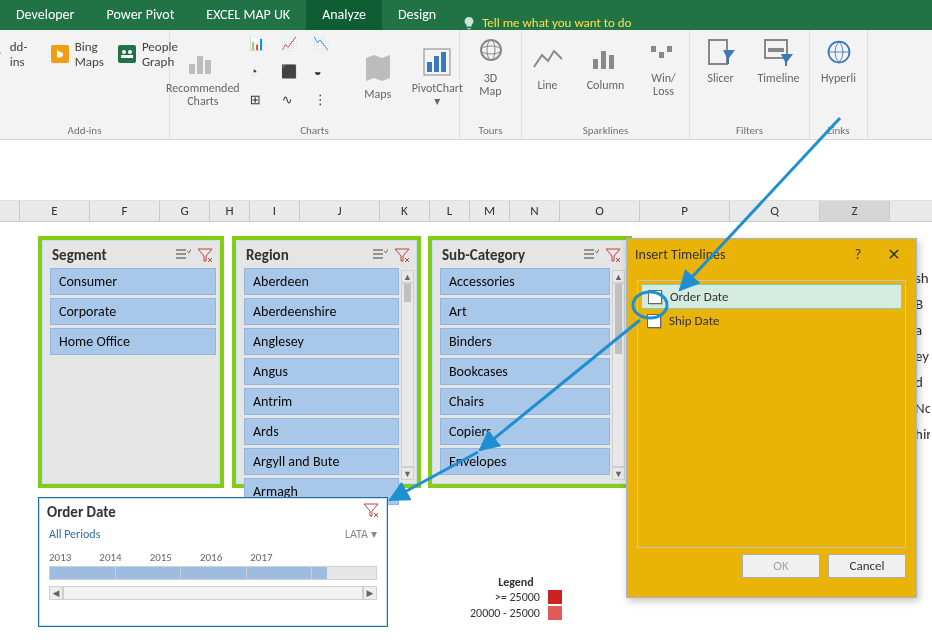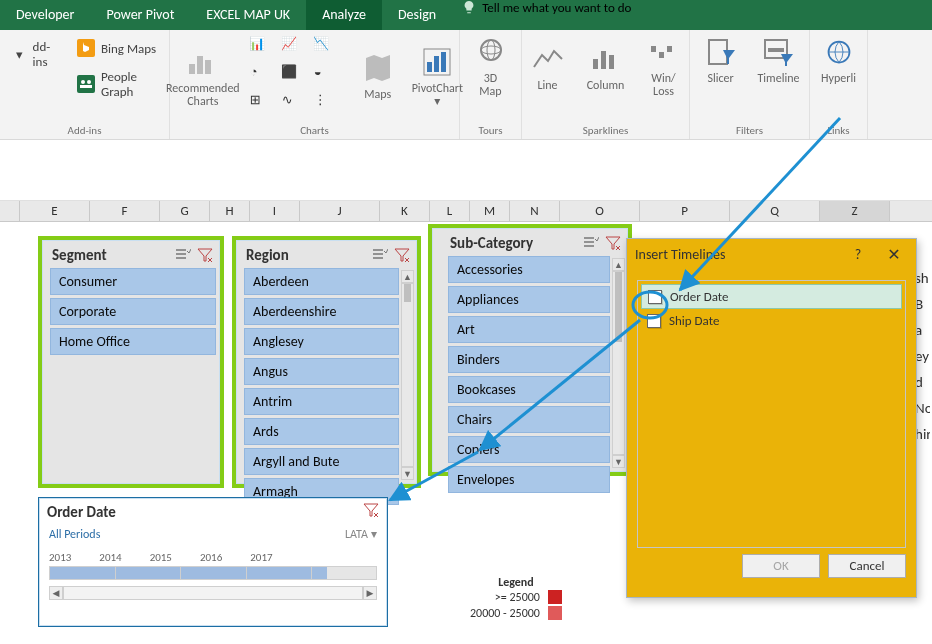--- a/index.html
+++ b/index.html
@@ -23,24 +23,24 @@
     color:#fff;
     font-size:14px;
   }
   .tab {
     padding: 6px 16px 0 16px;
     cursor:pointer;
   }
   .tab.active { background:#0f5d33; }
   .tellme {
     display:flex;
-    align-items:flex-start;
+    align-items:flex-end;
     gap:6px;
     padding:0 10px;
-    color:#000000;
+    color:#fde047;
     font-size:13px;
   }
   .bulb { width:14px; height:14px; display:inline-block; }
 
   
   .ribbon {
     height:110px;
     background:#f3f3f3;
     border-bottom:1px solid #d9d9d9;
     display:flex;
@@ -266,21 +266,21 @@
 <div class="ribbon">
 
   <div class="ribgrp" style="width:170px;">
     <div style="display:flex; gap:10px;">
       <div style="display:flex; flex-direction:column; gap:6px;">
         <div class="smallbtn">
           <span class="ic">▾</span>
           <span>dd-ins</span>
         </div>
       </div>
-      <div style="display:flex; flex-direction:column; gap:6px;">
+      <div style="display:flex; flex-direction:row; gap:6px;">
         <div class="smallbtn">
           <span class="ic">
             <svg viewBox="0 0 18 18" width="18" height="18">
                 <rect width="18" height="18" rx="2" fill="#f39c12"></rect>
                 <path fill="#fff" d="M6 3v9l2 1 4-2V8l-5-2z"></path>
               </svg>
           </span>
           <span>Bing Maps</span>
         </div>
         <div class="smallbtn">
@@ -506,40 +506,39 @@
   </div>
   <div class="sl-scroll">
     <div class="arr up">▲</div>
     <div class="track">
         <div class="thumb" style="top:0; height:18px;"></div>
       </div>
     <div class="arr dn">▼</div>
   </div>
 </div>
 
-<div class="slicer" style="left:428px; top:224px; width:204px; height:252px;padding-left:8px;">
+<div class="slicer" style="left:428px; top:236px; width:204px; height:252px;">
   <div class="slicer-head">
     <span class="ttl">Sub-Category</span>
     <span class="sicon">
       <svg width="16" height="16" viewBox="0 0 16 16">
           <path d="M1 3h10M1 7h10M1 11h10" stroke="#777" stroke-width="1.5"></path>
           <path d="M12 4l2 2 2-4" stroke="#777" fill="none"></path>
         </svg>
     </span>
     <span class="sicon">
       <svg width="16" height="16" viewBox="0 0 16 16">
           <polygon points="1,2 15,2 9,9 9,14 7,14 7,9" fill="none" stroke="#b44"></polygon>
           <line x1="11" y1="11" x2="15" y2="15" stroke="#b44"></line>
           <line x1="15" y1="11" x2="11" y2="15" stroke="#b44"></line>
         </svg>
     </span>
   </div>
   <div class="slicer-body" style="padding-right:18px;">
     <div class="sl-item">Accessories</div>
-    <div class="sl-item">Appliances</div>
     <div class="sl-item">Art</div>
     <div class="sl-item">Binders</div>
     <div class="sl-item">Bookcases</div>
     <div class="sl-item">Chairs</div>
     <div class="sl-item">Copiers</div>
     <div class="sl-item">Envelopes</div>
   </div>
   <div class="sl-scroll">
     <div class="arr up">▲</div>
     <div class="track">

